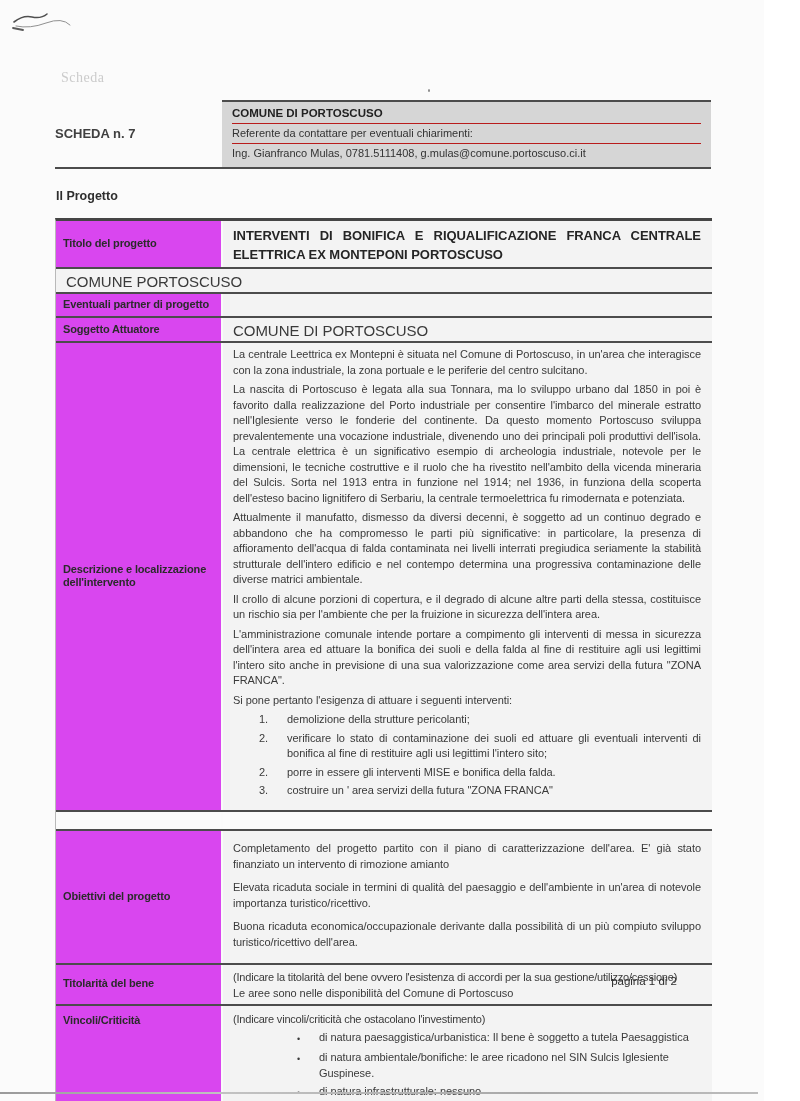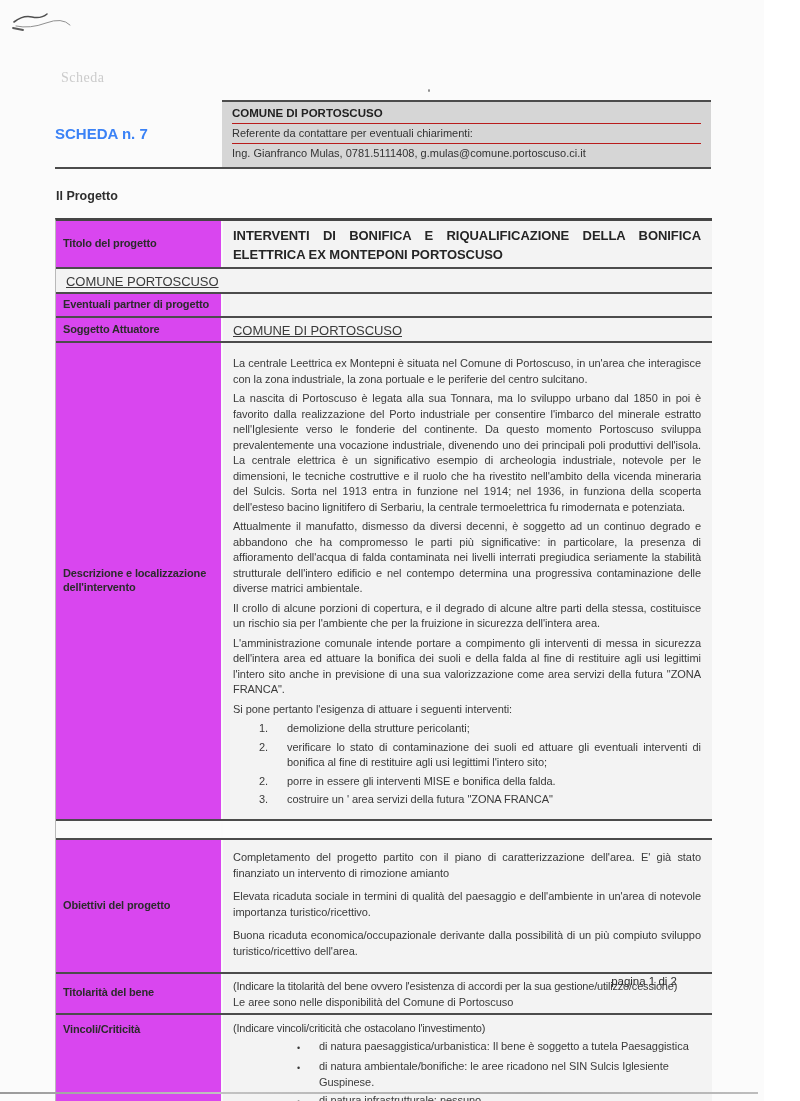--- a/index.html
+++ b/index.html
@@ -26,21 +26,21 @@
     background: linear-gradient(to right,#9a9a9a,#c2c2c2 30%,#a8a8a8 70%,#bdbdbd);
   }
 
   
   .hdr-table {
     position:absolute; left:55px; top:100px; width:656px;
     display:flex; border-bottom: 2px solid #4c4c4c;
   }
   .hdr-left {
     width:167px; display:flex; align-items:center;
-    font-weight:bold; font-size:15px; color:#3b82f6;text-align:right;
+    font-weight:bold; font-size:13px; color:#404040;text-align:right;
   }
   .hdr-right {
     flex:1; background:#d6d6d6; border-top:2px solid #4c4c4c;
     padding: 2px 10px 4px 10px;
   }
   .hdr-line { font-size:11px; padding:3px 0 4px 0; color:#333; }
   .hdr-line.bold { font-weight:bold; font-size:11.5px; color:#222; }
   .hdr-line + .hdr-line { border-top:1px solid #b91c1c; }
 
   .section-heading {
@@ -70,23 +70,23 @@
     font-size:11px; padding:3px 11px 3px 10px;
     line-height:15px; letter-spacing:-0.05px;
   }
   .row.spacer { height:17px; }
   .row.spacer .cell { background:transparent; }
 
   .title-text {
     font-weight:bold; font-size:13px; color:#252525;
     text-align:justify; line-height:19px; padding-top:2px;
   }
-  .simple-val { padding-top:2px; font-size:13px;text-decoration:underline; }
-
-  .desc .content { padding-top:13px; padding-bottom:8px; }
+  .simple-val { padding-top:2px; font-size:15px; }
+
+  .desc .content { padding-top:4px; padding-bottom:8px; }
   .desc p { margin:0 0 4px 0; text-align:justify; line-height:15.5px; }
   .num-item { display:flex; margin:3px 0 3px 26px; }
   .num-item .num { width:28px; flex:none; }
   .num-item .txt { flex:1; text-align:justify; line-height:15.5px; }
 
   .obj .content { padding-top:9px; padding-bottom:6px; }
   .obj p { margin:0 0 6px 0; text-align:justify; line-height:16.5px; }
 
   .tit .content { padding-top:4px; }
   .tit .hint, .vin .hint { line-height:16px; letter-spacing:-0.2px; }
@@ -127,21 +127,21 @@
     </div>
   </div>
 
   <div class="section-heading">Il Progetto</div>
 
   <div class="main-table">
 
     <div class="row">
       <div class="label">Titolo del progetto</div>
       <div class="content">
-        <div class="title-text">INTERVENTI DI BONIFICA E RIQUALIFICAZIONE DELLA BONIFICA ELETTRICA EX MONTEPONI PORTOSCUSO</div>
+        <div class="title-text">INTERVENTI DI BONIFICA E RIQUALIFICAZIONE FRANCA CENTRALE ELETTRICA EX MONTEPONI PORTOSCUSO</div>
       </div>
     </div>
 
     <div class="row">
       <div class="content">
         <div class="simple-val">COMUNE PORTOSCUSO</div>
       </div>
     </div>
 
     <div class="row">

